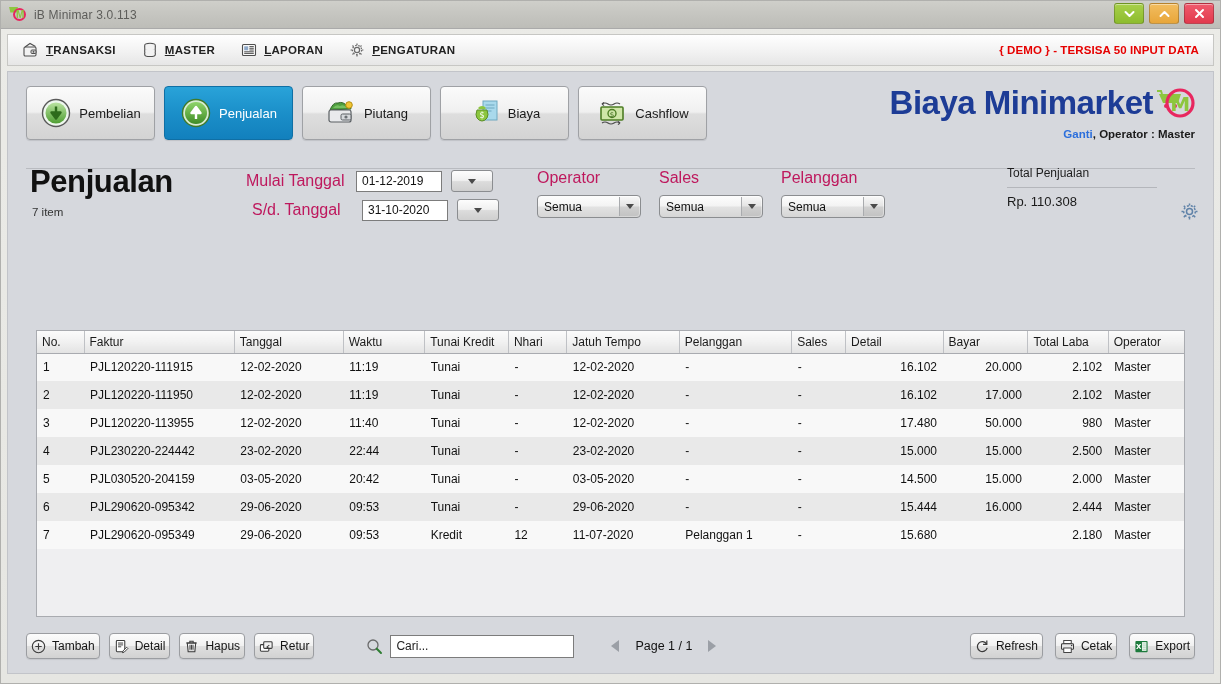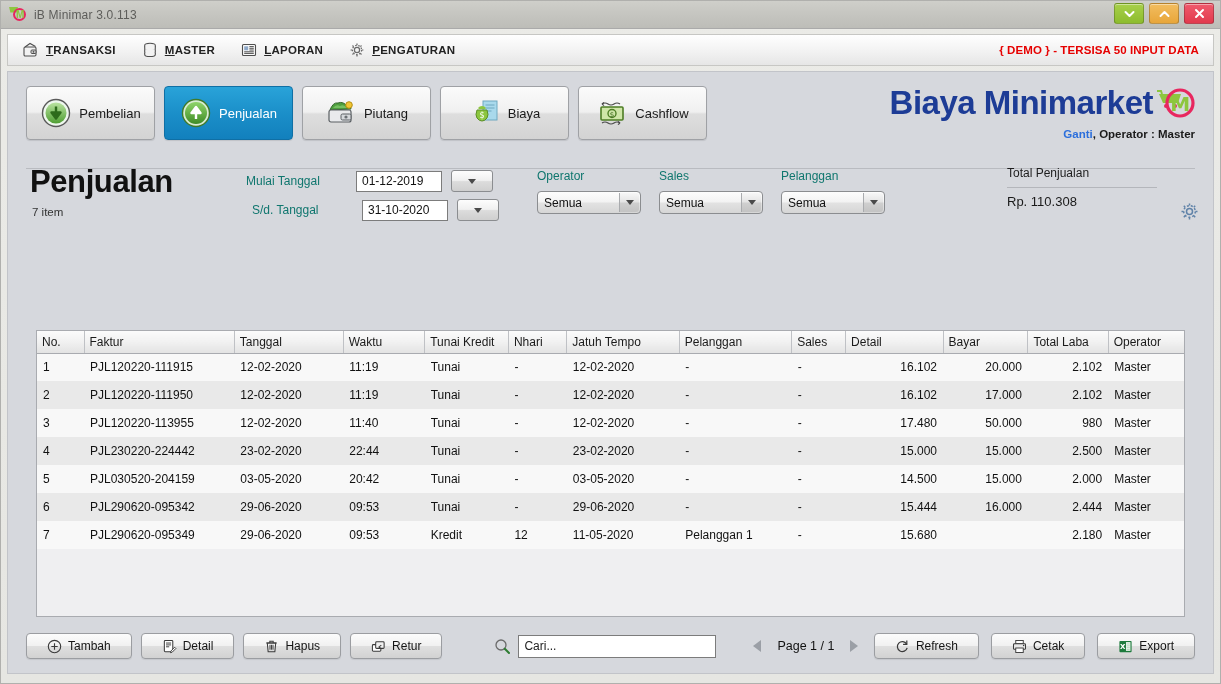--- a/index.html
+++ b/index.html
@@ -172,21 +172,21 @@
   }
   .pagetitle {
     position: absolute; left: 22px; top: 10px;
     font-size: 31px; font-weight: bold; color: #111;
     letter-spacing: -.4px; line-height: 36px;
   }
   .pagecount {
     position: absolute; left: 24px; top: 52px;
     font-size: 11.5px; color: #333;
   }
-  .f-label { font-size: 12px; color: #0f766e; }
+  .f-label { font-size: 16px; color: #be185d; }
   .datefield {
     width: 86px; height: 21px;
     border: 1px solid #7c7c7c;
     background: #fff;
     font-size: 12px; color: #111;
     padding: 0 5px;
     line-height: 19px;
   }
   .dropbtn {
     width: 42px; height: 22px;
@@ -277,29 +277,29 @@
     padding: 0 18px;
   }
   .btn {
     height: 26px;
     border: 1px solid #9b9da1;
     border-radius: 4px;
     background: linear-gradient(to bottom,#fcfcfc 0%,#f1f1f1 48%,#dfdfdf 52%,#d2d2d2 100%);
     display: inline-flex; align-items: center; justify-content: center;
     gap: 6px;
     font-size: 12px; color: #151515;
-    padding: 0 20px;
+    padding: 0 4px;
     cursor: pointer;
     box-shadow: 0 1px 1px rgba(0,0,0,.08);
   }
   .btn .bic { width: 15px; height: 15px; flex: none; display:block; }
   .gapsm { width: 9px; }
   .searchwrap { display: flex; align-items: center; gap: 7px; margin-left: 52px; }
   .searchinput {
-    width: 198px; height: 23px;
+    width: 184px; height: 23px;
     border: 1px solid #7c7c7c;
     background: #fff;
     font-size: 12px; color: #333;
     padding: 0 5px;
     line-height: 21px;
   }
   .searchinput::placeholder { color: #222; opacity: 1; }
   .pager { display: flex; align-items: center; gap: 12px; margin-left: 34px; }
   .pagearrow { cursor: pointer; display:block; }
   .pagelabel { font-size: 12.5px; color: #111; }
@@ -676,21 +676,21 @@
               <td class="num">2.444</td>
               <td>Master</td>
             </tr>
             <tr class="odd">
               <td>7</td>
               <td>PJL290620-095349</td>
               <td>29-06-2020</td>
               <td>09:53</td>
               <td>Kredit</td>
               <td>12</td>
-              <td>11-05-2020</td>
+              <td>11-07-2020</td>
               <td>Pelanggan 1</td>
               <td>-</td>
               <td class="num">15.680</td>
               <td class="num"></td>
               <td class="num">2.180</td>
               <td>Master</td>
             </tr>
           </tbody>
       </table>
     </div>

